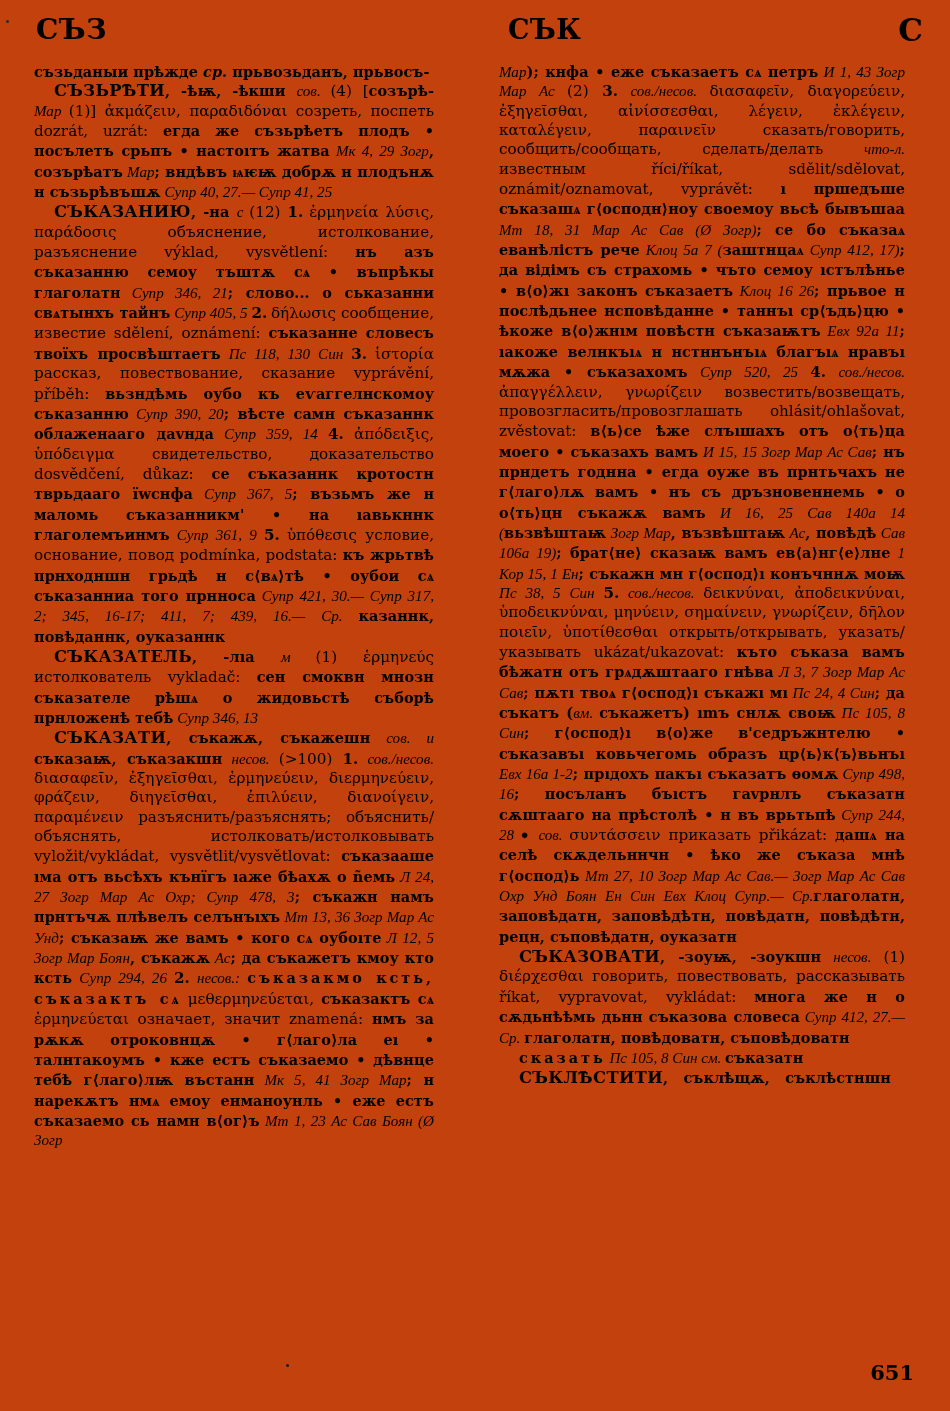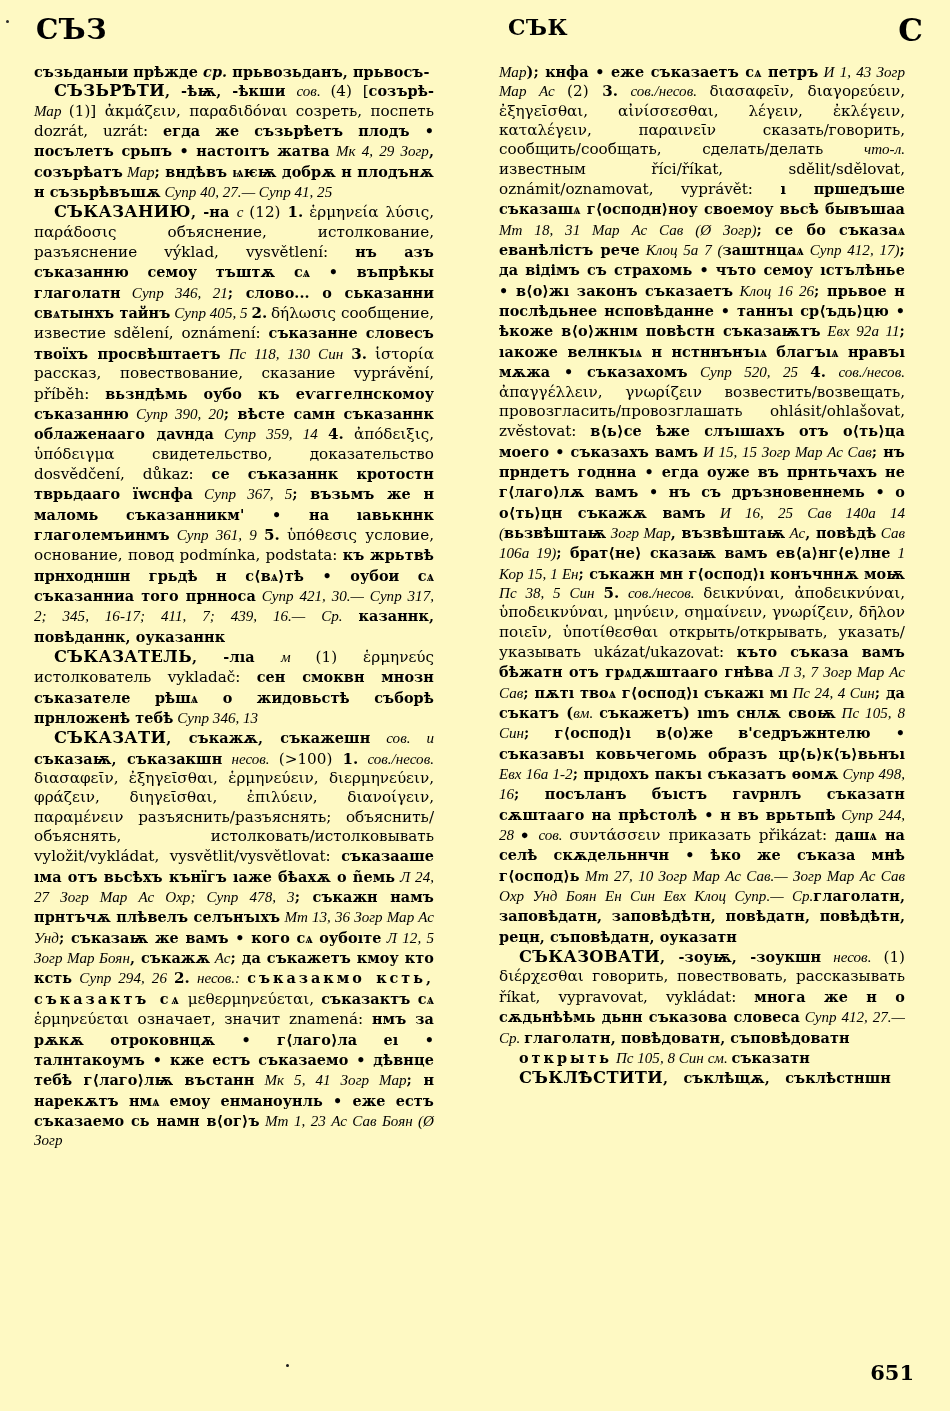--- a/index.html
+++ b/index.html
@@ -12,21 +12,21 @@
     height: 1411px;
     position: relative;
     font-family: "Liberation Serif", "DejaVu Serif", serif;
     color: #000000;
     overflow: hidden;
   }
 
   .page {
     position: absolute;
     inset: 0;
-    background: #fef9c3;
+    background: #c2410c;
   }
 
   
   .running-head {
     position: absolute;
     top: 14px;
     left: 0;
     right: 0;
     height: 44px;
   }
@@ -40,21 +40,21 @@
     letter-spacing: 0.5px;
     transform: scaleX(1.04);
     transform-origin: left center;
   }
   .rh-center {
     position: absolute;
     left: 508px;
     top: 0;
     font-family: "DejaVu Serif", serif;
     font-weight: 700;
-    font-size: 22px;
+    font-size: 27px;
     letter-spacing: 0.5px;
   }
   .rh-right {
     position: absolute;
     right: 27px;
     top: -2px;
     font-family: "DejaVu Serif", serif;
     font-weight: 700;
     font-size: 31px;
   }
@@ -179,21 +179,21 @@
 
       <p class="indent"><span class="hw">СЪКАЗАТИ</span><span class="ocs">, съкажѫ, съкажешн</span> <span class="it">сов. и</span> <span class="ocs">съказаѭ, съказакшн</span> <span class="it">несов.</span> <span class="gr">(&gt;100) </span><span class="num">1.</span> <span class="it">сов./несов.</span> <span class="gr">διασαφεῖν, ἐξηγεῖσθαι, ἑρμηνεύειν, διερμηνεύειν, φράζειν, διηγεῖσθαι, ἐπιλύειν, διανοίγειν, παραμένειν </span><span class="gloss">разъяснить/разъяснять; объяснить/объяснять, истолковать/истолковывать vyložit/vykládat, vysvětlit/vysvětlovat: </span><span class="ocs">съказааше ıма отъ вьсѣхъ кънïгъ ıаже бѣахѫ о ñемь</span> <span class="it">Л 24, 27 Зогр Мар Ас Охр; Супр 478, 3</span><span class="ocs">; съкажн намъ прнтъчѫ плѣвелъ селънъıхъ</span> <span class="it">Мт 13, 36 Зогр Мар Ас Унд</span><span class="ocs">; съказаѭ же вамъ • кого сѧ оубоıте</span> <span class="it">Л 12, 5 Зогр Мар Боян</span><span class="ocs">, съкажѫ</span> <span class="it">Ас</span><span class="ocs">; да съкажетъ кмоу кто ксть</span> <span class="it">Супр 294, 26</span> <span class="num">2.</span> <span class="it">несов.:</span> <span class="ocs spaced">съказакмо ксть, съказактъ сѧ</span> <span class="gr">μεθερμηνεύεται, </span><span class="ocs">съказактъ сѧ</span> <span class="gr">ἑρμηνεύεται </span><span class="gloss">означает, значит znamená: </span><span class="ocs">нмъ за рѫкѫ отроковнцѫ • г⟨лаго⟩ла еı • талнтакоумъ • кже естъ съказаемо • дѣвнце тебѣ г⟨лаго⟩лѭ въстанн</span> <span class="it">Мк 5, 41 Зогр Мар</span><span class="ocs">; н нарекѫтъ нмѧ емоу енманоунль • еже естъ съказаемо сь намн в⟨ог⟩ъ</span> <span class="it">Мт 1, 23 Ас Сав Боян (Ø Зогр</span></p>
     </div>
 
     <div class="col col-right">
 
       <p><span class="it">Мар</span><span class="ocs">); ĸнфа • еже съказаетъ сѧ петръ</span> <span class="it">И 1, 43 Зогр Мар Ас</span> <span class="gr">(2) </span><span class="num">3.</span> <span class="it">сов./несов.</span> <span class="gr">διασαφεῖν, διαγορεύειν, ἐξηγεῖσθαι, αἰνίσσεσθαι, λέγειν, ἐκλέγειν, καταλέγειν, παραινεῖν </span><span class="gloss">сказать/говорить, сообщить/сообщать, сделать/делать </span><span class="it">что-л.</span> <span class="gloss">известным říci/říkat, sdělit/sdělovat, oznámit/oznamovat, vyprávět: </span><span class="ocs">ı пршедъше съказашѧ г⟨осподн⟩ноу своемоу вьсѣ бывъшаа</span> <span class="it">Мт 18, 31 Мар Ас Сав (Ø Зогр)</span><span class="ocs">; се бо съказаѧ еванѣлістъ рече</span> <span class="it">Клоц 5а 7 (</span><span class="ocs">заштнцаѧ</span> <span class="it">Супр 412, 17)</span><span class="ocs">; да вiдiмъ съ страхомь • чъто семоу ıстълѣнье • в⟨о⟩жı законъ съказаетъ</span> <span class="it">Клоц 16 26</span><span class="ocs">; прьвое н послѣдьнее нсповѣданне • таннъı ср⟨ъдь⟩цю • ѣкоже в⟨о⟩жнıм повѣстн съказаѭтъ</span> <span class="it">Евх 92а 11</span><span class="ocs">; ıакоже велнкъıѧ н нстннънъıѧ благъıѧ нравъı мѫжа • съказахомъ</span> <span class="it">Супр 520, 25</span> <span class="num">4.</span> <span class="it">сов./несов.</span> <span class="gr">ἀπαγγέλλειν, γνωρίζειν </span><span class="gloss">возвестить/возвещать, провозгласить/провозглашать ohlásit/ohlašovat, zvěstovat: </span><span class="ocs">в⟨ь⟩се ѣже слъıшахъ отъ о⟨ть⟩ца моего • съказахъ вамъ</span> <span class="it">И 15, 15 Зогр Мар Ас Сав</span><span class="ocs">; нъ прндетъ годнна • егда оуже въ прнтьчахъ не г⟨лаго⟩лѫ вамъ • нъ съ дръзновеннемь • о о⟨ть⟩цн съкажѫ вамъ</span> <span class="it">И 16, 25 Сав 140а 14 (</span><span class="ocs">вьзвѣштаѭ</span> <span class="it">Зогр Мар</span><span class="ocs">, възвѣштаѭ</span> <span class="it">Ас</span><span class="ocs">, повѣдѣ</span> <span class="it">Сав 106а 19)</span><span class="ocs">; брат⟨не⟩ сказаѭ вамъ ев⟨а⟩нг⟨е⟩лне</span> <span class="it">1 Кор 15, 1 Ен</span><span class="ocs">; съкажн мн г⟨оспод⟩ı конъчннѫ моѭ</span> <span class="it">Пс 38, 5 Син</span> <span class="num">5.</span> <span class="it">сов./несов.</span> <span class="gr">δεικνύναι, ἀποδεικνύναι, ὑποδεικνύναι, μηνύειν, σημαίνειν, γνωρίζειν, δῆλον ποιεῖν, ὑποτίθεσθαι </span><span class="gloss">открыть/открывать, указать/указывать ukázat/ukazovat: </span><span class="ocs">къто съказа вамъ бѣжатн отъ грѧдѫштааго гнѣва</span> <span class="it">Л 3, 7 Зогр Мар Ас Сав</span><span class="ocs">; пѫтı твоѧ г⟨оспод⟩ı съкажı мı</span> <span class="it">Пс 24, 4 Син</span><span class="ocs">; да съкатъ (</span><span class="it">вм.</span> <span class="ocs">съкажетъ) ımъ снлѫ своѭ</span> <span class="it">Пс 105, 8 Син</span><span class="ocs">; г⟨оспод⟩ı в⟨о⟩же в'седръжнтелю • съказавъı ковьчегомь образъ цр⟨ь⟩к⟨ъ⟩вьнъı</span> <span class="it">Евх 16а 1-2</span><span class="ocs">; прıдохъ пакъı съказатъ ѳомѫ</span> <span class="it">Супр 498, 16</span><span class="ocs">; посъланъ бъıстъ гаvрнлъ съказатн сѫштааго на прѣстолѣ • н въ врьтьпѣ</span> <span class="it">Супр 244, 28</span> <span class="blk">●</span> <span class="it">сов.</span> <span class="gr">συντάσσειν </span><span class="gloss">приказать přikázat: </span><span class="ocs">дашѧ на селѣ скѫдельннчн • ѣко же съказа мнѣ г⟨оспод⟩ь</span> <span class="it">Мт 27, 10 Зогр Мар Ас Сав.— Зогр Мар Ас Сав Охр Унд Боян Ен Син Евх Клоц Супр.— Ср.</span><span class="ocs">глаголатн, заповѣдатн, заповѣдѣтн, повѣдатн, повѣдѣтн, рецн, съповѣдатн, оуказатн</span></p>
 
       <p class="indent"><span class="hw">СЪКАЗОВАТИ</span><span class="ocs">, -зоуѭ, -зоукшн</span> <span class="it">несов.</span> <span class="gr">(1) διέρχεσθαι </span><span class="gloss">говорить, повествовать, рассказывать říkat, vypravovat, vykládat: </span><span class="ocs">многа же н о сѫдьнѣѣмь дьнн съказова словеса</span> <span class="it">Супр 412, 27.— Ср.</span> <span class="ocs">глаголатн, повѣдоватн, съповѣдоватн</span></p>
 
-      <p class="indent"><span class="ocs spaced">открыть</span> <span class="it">Пс 105, 8 Син</span> <span class="it">см.</span> <span class="ocs">съказатн</span></p>
+      <p class="indent"><span class="ocs spaced">сказать</span> <span class="it">Пс 105, 8 Син</span> <span class="it">см.</span> <span class="ocs">съказатн</span></p>
 
       <p class="indent"><span class="hw">СЪКЛѢСТИТИ</span><span class="ocs">, &nbsp;&nbsp;съклѣщѫ, &nbsp;&nbsp;съклѣстншн</span></p>
     </div>
   </div>
 
   <div class="speck"></div>
   <div class="folio">651</div>
 </div>
 
 </body></html>

